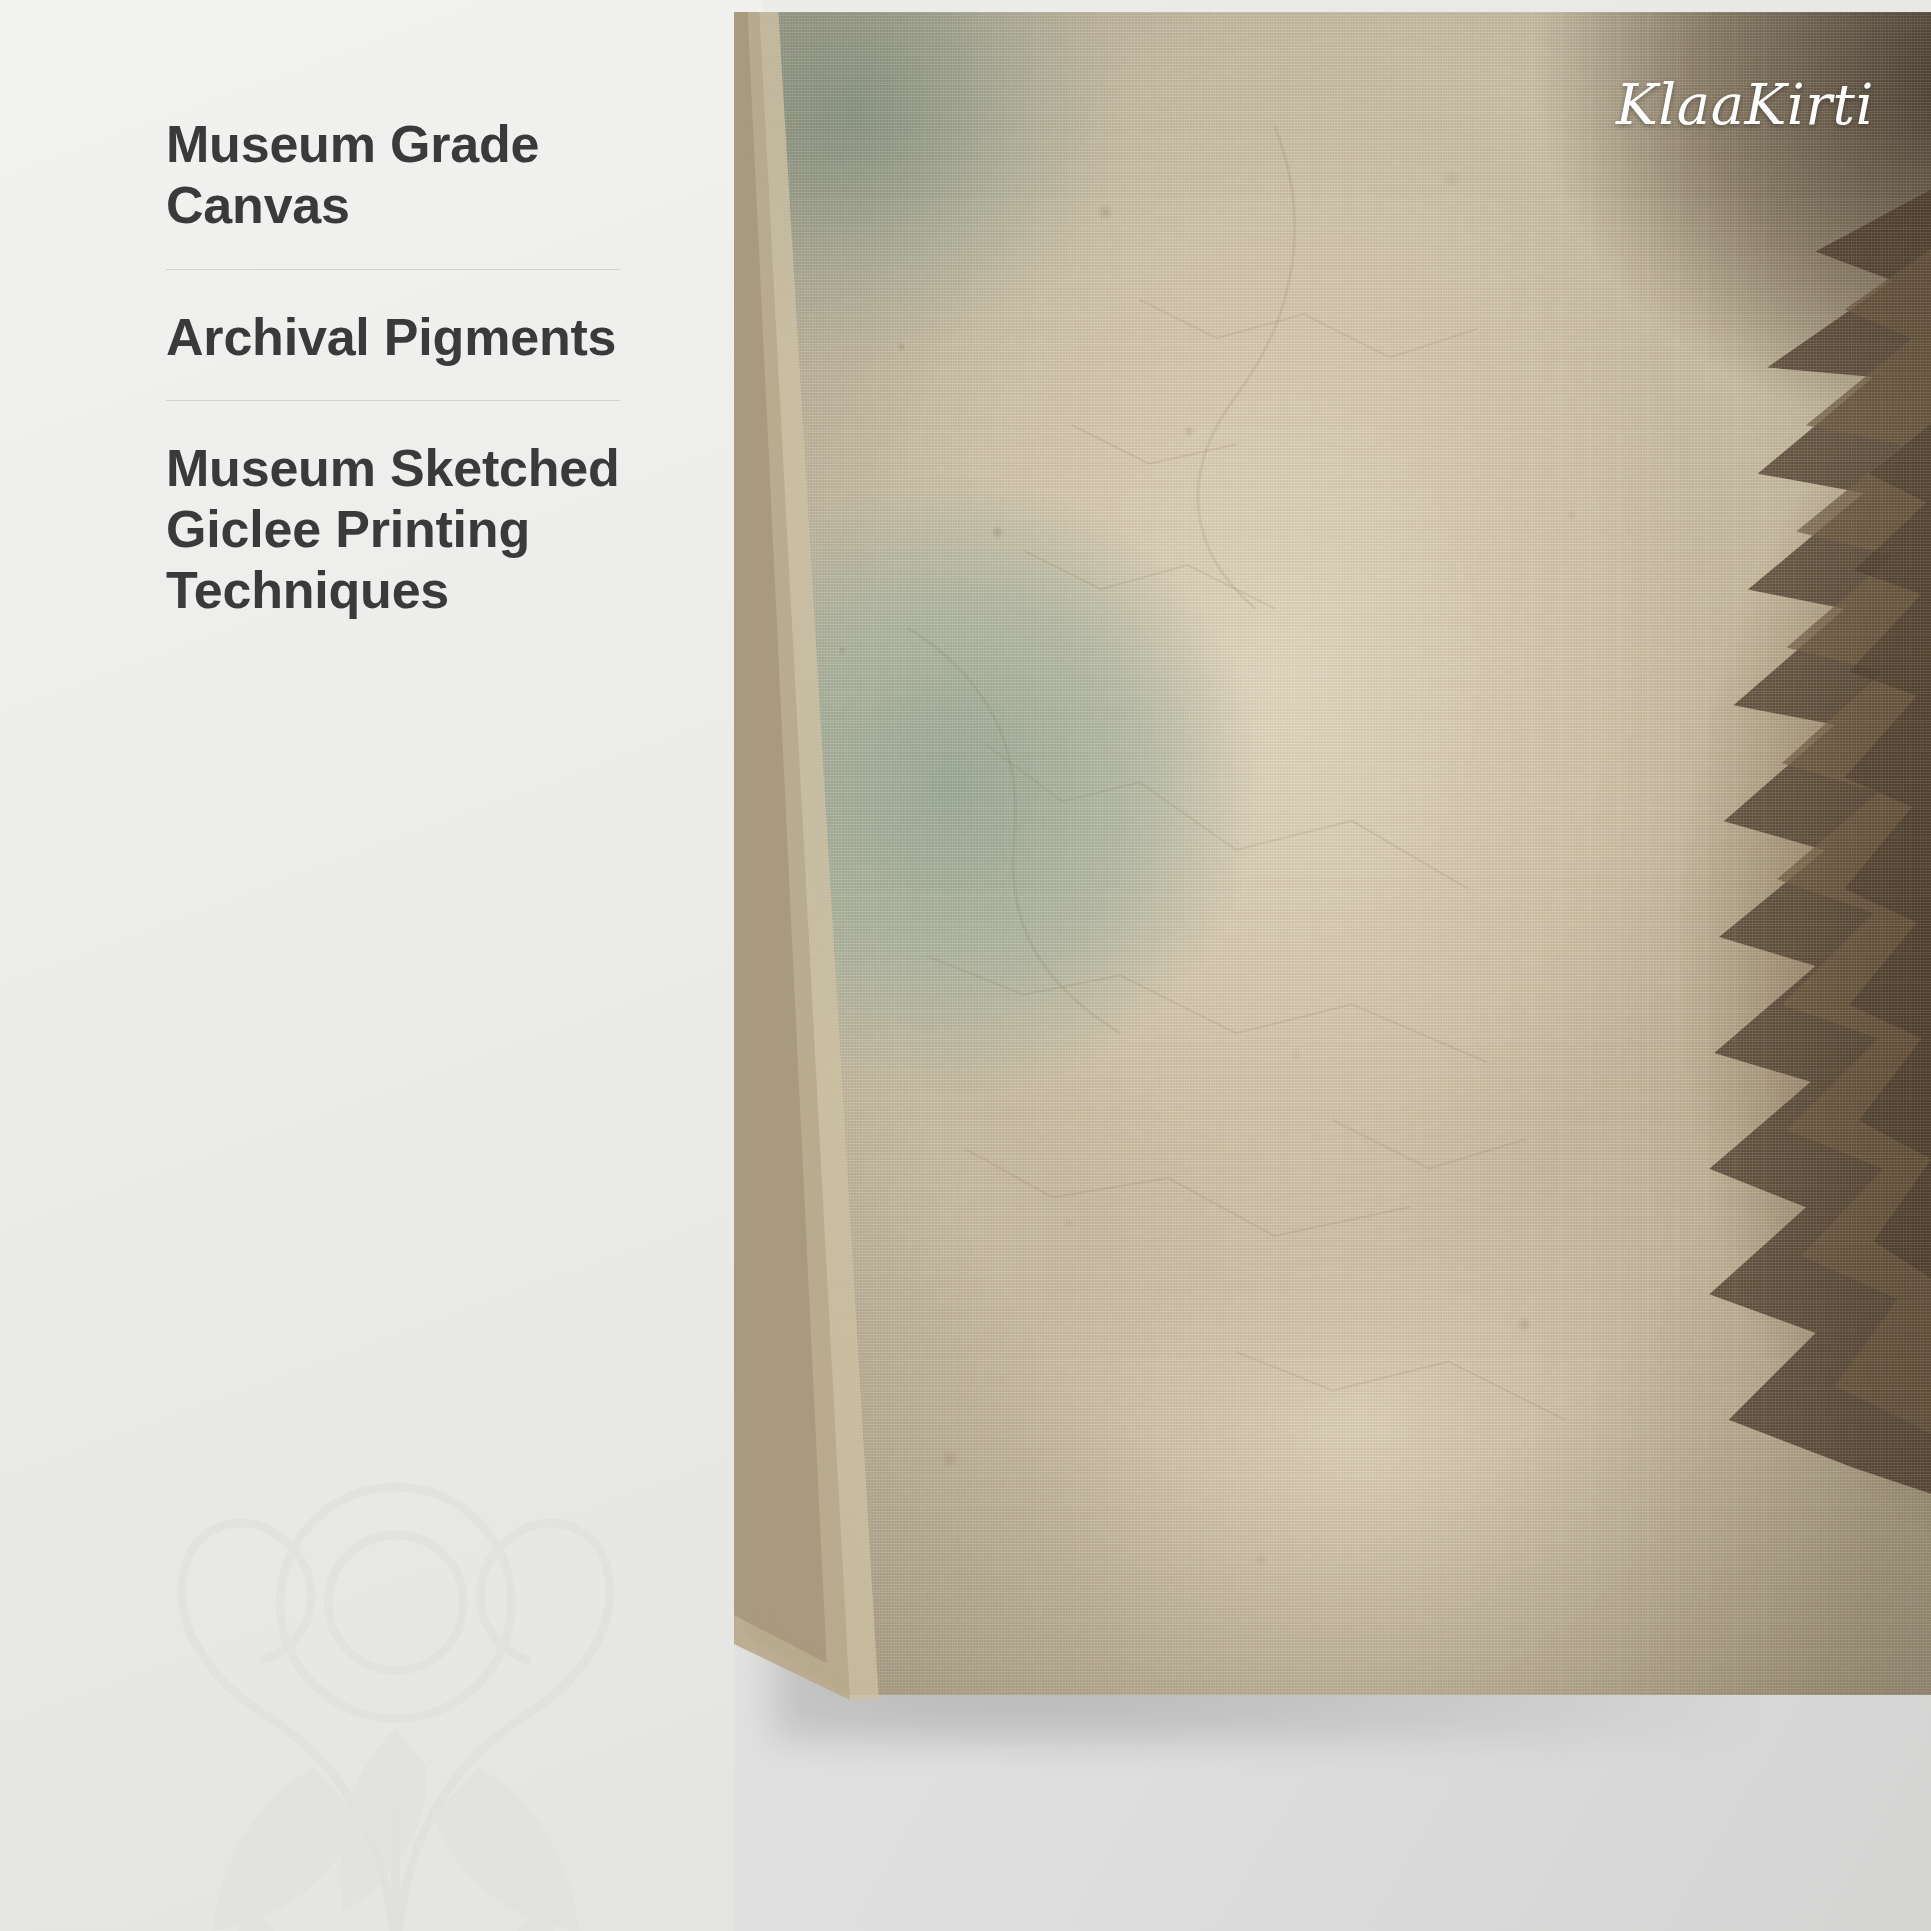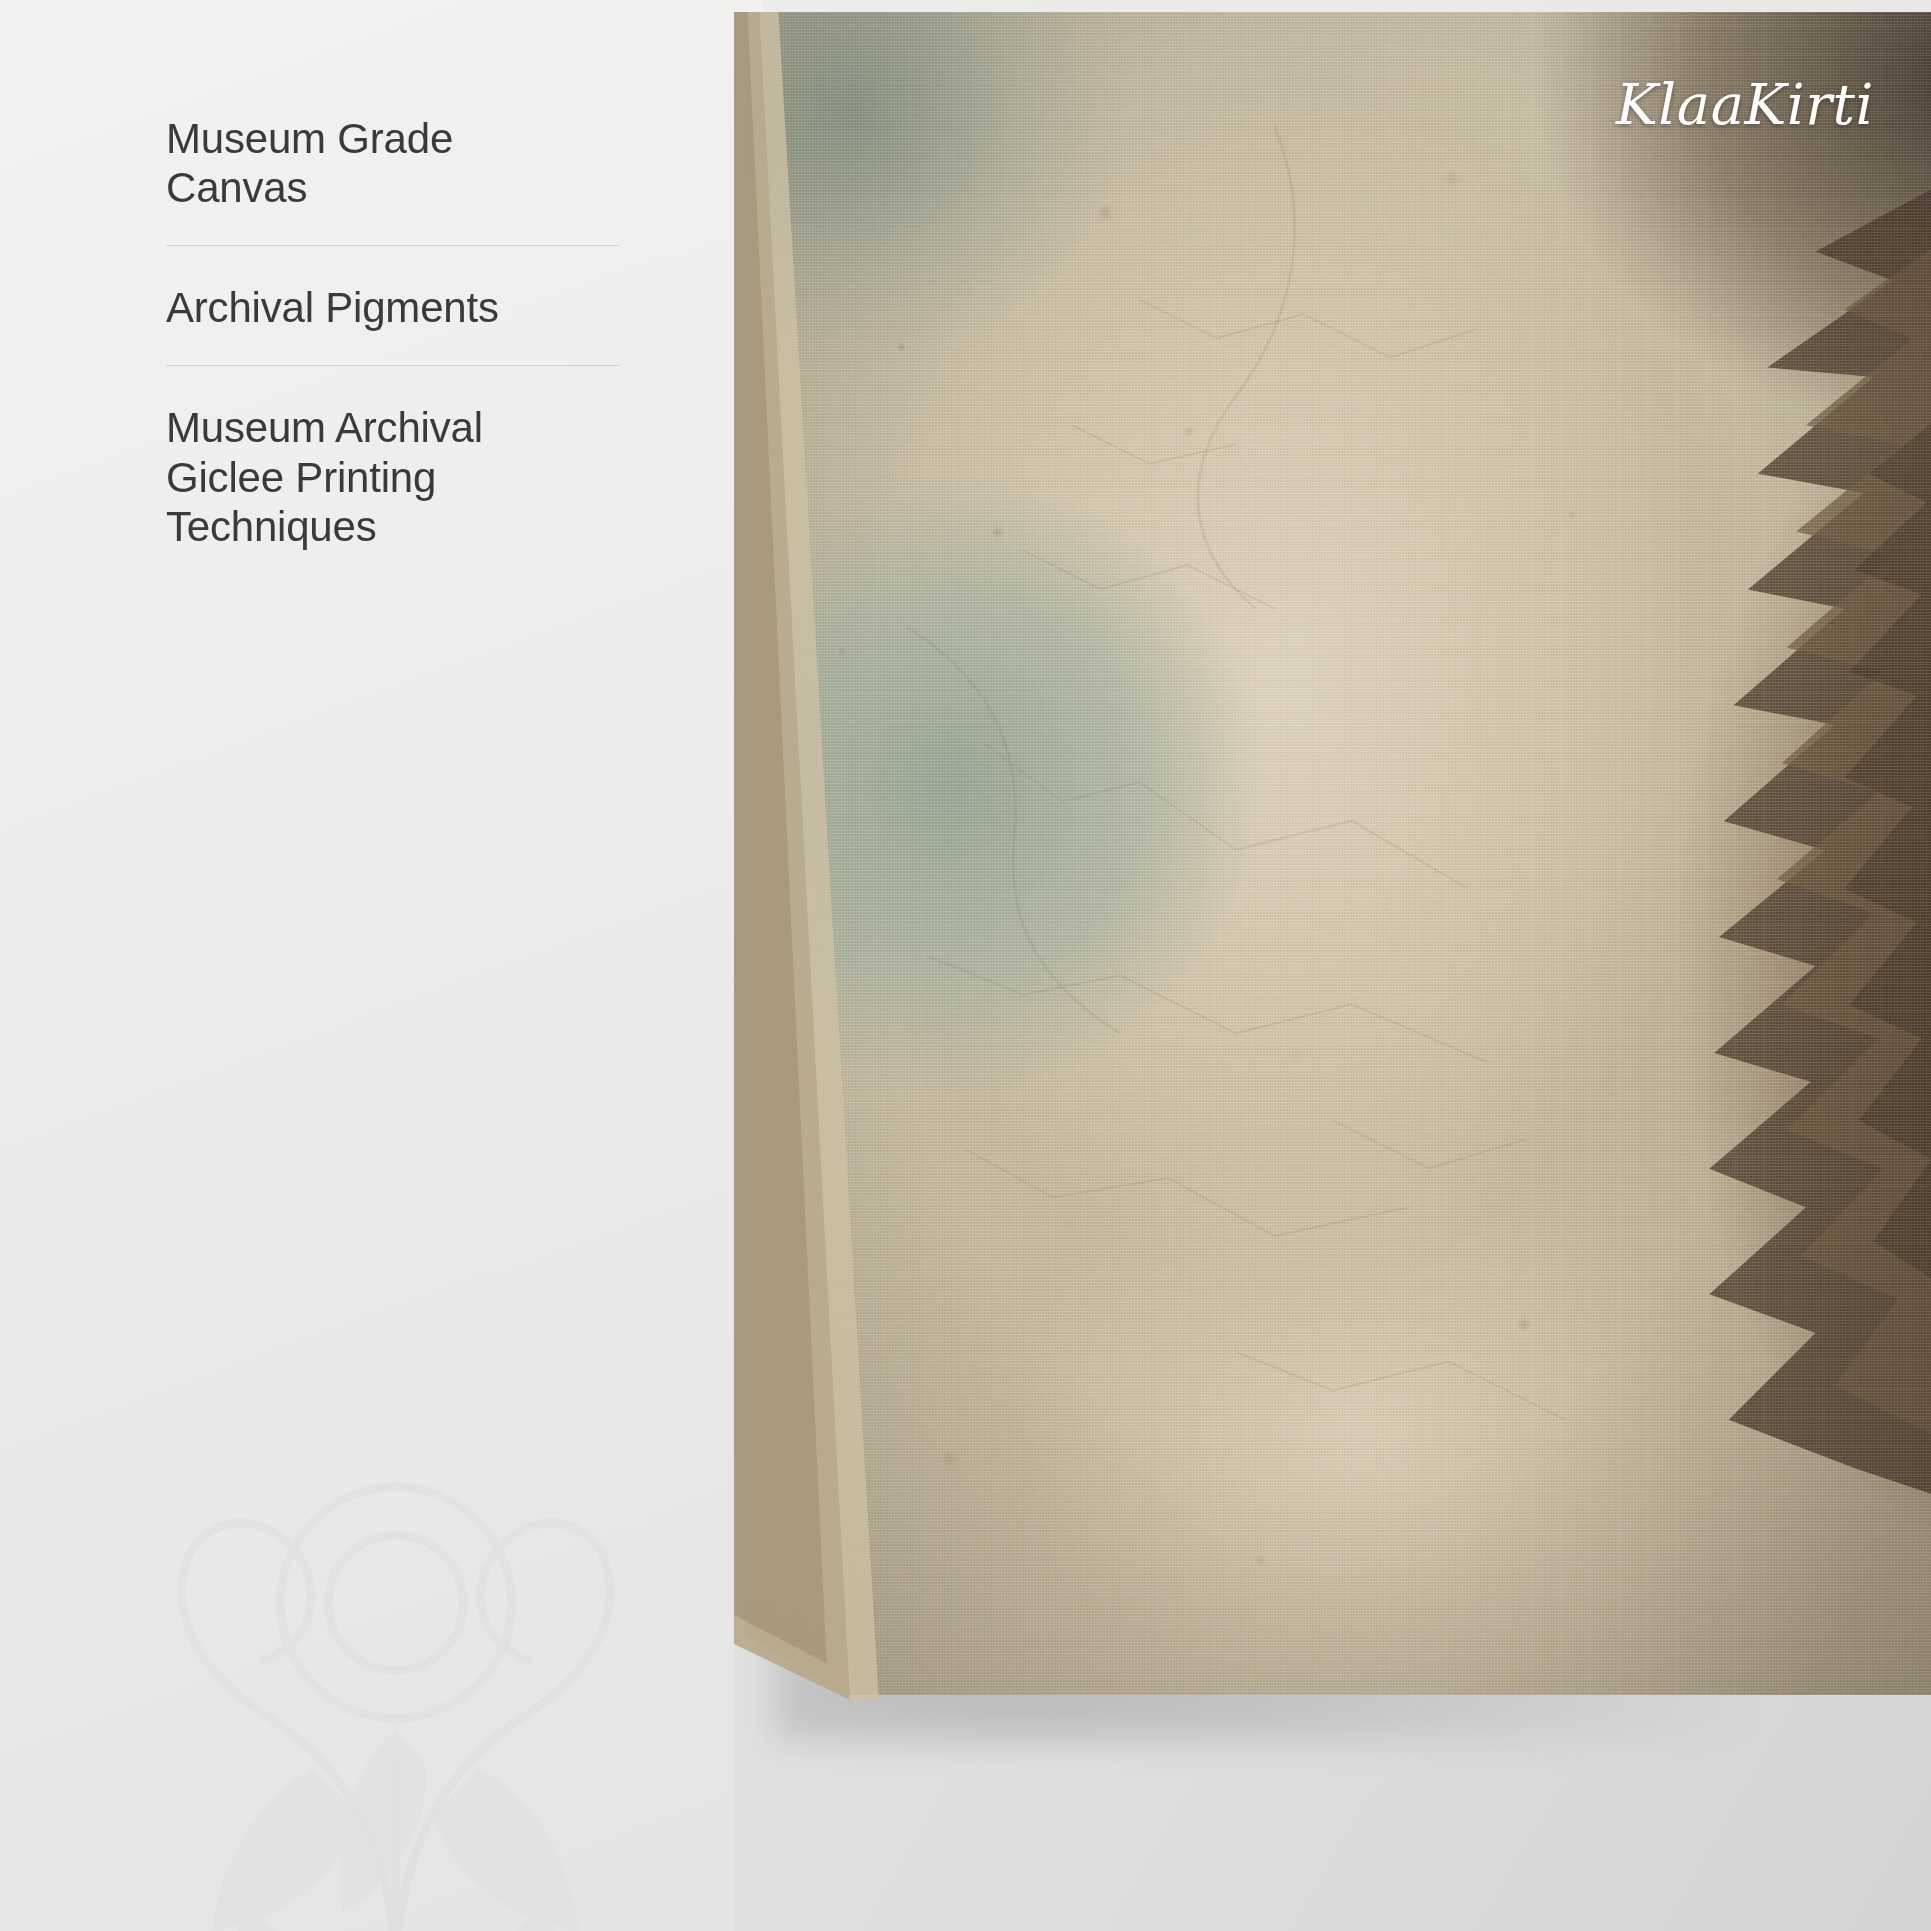--- a/index.html
+++ b/index.html
@@ -34,22 +34,22 @@
   }
 
   .features {
     position: absolute;
     left: 166px;
     top: 114px;
     width: 454px;
   }
 
   .feature-label {
-    font-size: 42px;
-    font-weight: normal;
+    font-size: 52px;
+    font-weight: bold;
     line-height: 1.17;
     color: #3a3a3a;
     letter-spacing: -0.2px;
     white-space: pre-line;
   }
 
   .feature-item {
     padding-bottom: 33px;
   }
   .feature-item + .feature-item {
@@ -213,21 +213,21 @@
 
     <div class="features">
       <div class="feature-item">
         <div class="feature-label">Museum Grade
 Canvas</div>
       </div>
       <div class="feature-item">
         <div class="feature-label">Archival Pigments</div>
       </div>
       <div class="feature-item">
-        <div class="feature-label">Museum Archival
+        <div class="feature-label">Museum Sketched
 Giclee Printing
 Techniques</div>
       </div>
     </div>
 
     <svg class="floral" viewBox="0 0 620 700">
       <g fill="none" stroke="#dcdcdb" stroke-width="9">
         <path d="M300 690 C300 560 250 470 170 420 C110 382 70 330 80 270 C90 215 150 200 190 240 C230 280 215 345 160 360"></path>
         <path d="M300 690 C300 560 350 470 430 420 C490 382 530 330 520 270 C510 215 450 200 410 240 C370 280 385 345 440 360"></path>
         <path d="M300 690 C300 600 300 520 300 440"></path>

